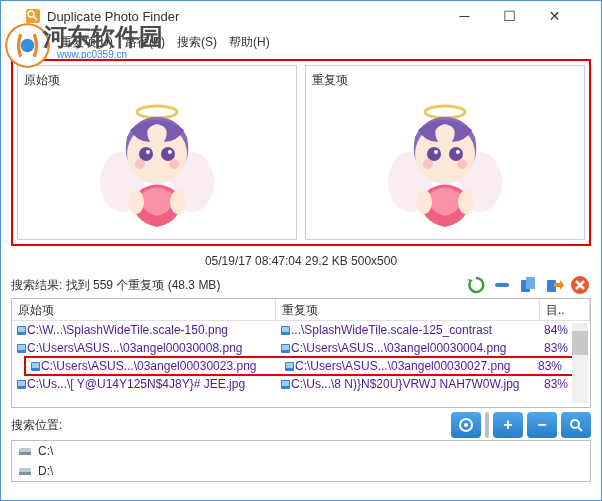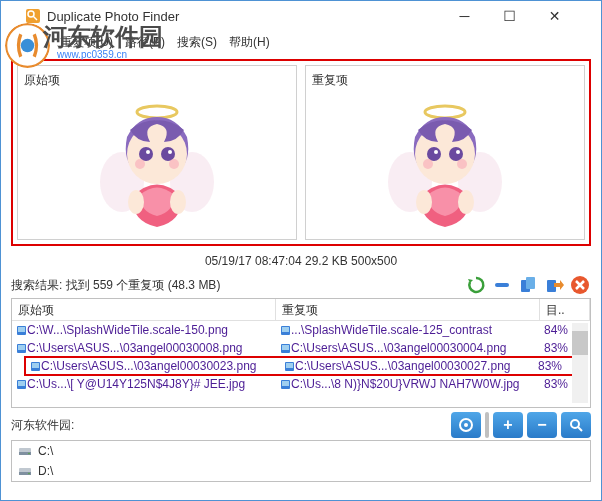--- a/index.html
+++ b/index.html
@@ -248,21 +248,21 @@
         </div>
         <div class="cell small">83%</div>
       </div>
     </div>
   <div class="scrollbar">
       <div class="scrollbar-thumb"></div>
     </div>
 </div>
 
 <div class="location-header">
-  <span class="results-text">河东软件园:</span>
+  <span class="results-text">搜索位置:</span>
   <div class="location-icons">
     <div class="loc-btn blue">
         <svg width="16" height="16" viewBox="0 0 16 16">
           <circle cx="8" cy="8" r="6" fill="none" stroke="#fff" stroke-width="2"></circle>
           <circle cx="8" cy="8" r="2" fill="#fff"></circle>
         </svg>
       </div>
     <div class="loc-btn sep"></div>
     <div class="loc-btn blue">+</div>
     <div class="loc-btn blue">−</div>

